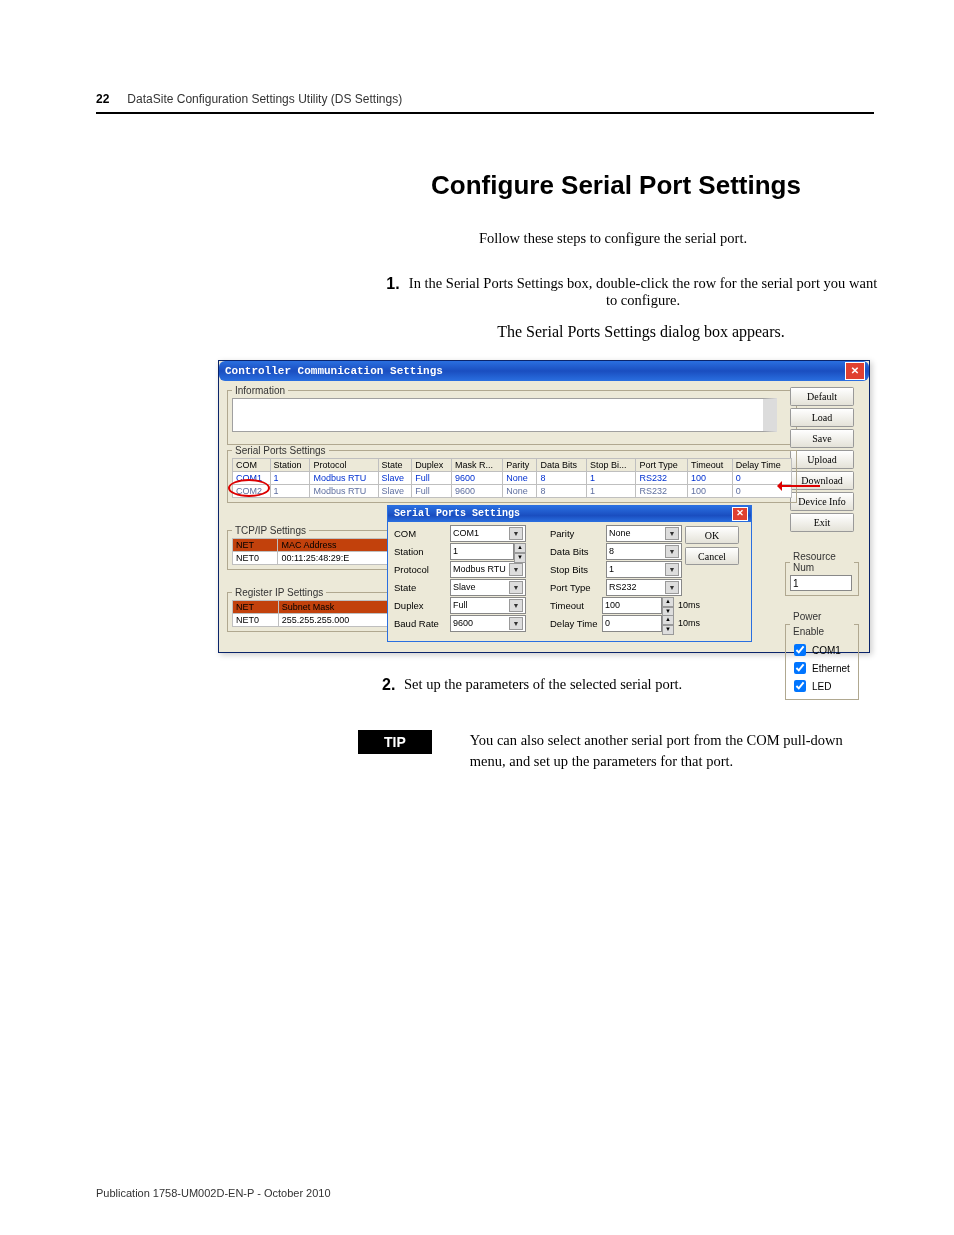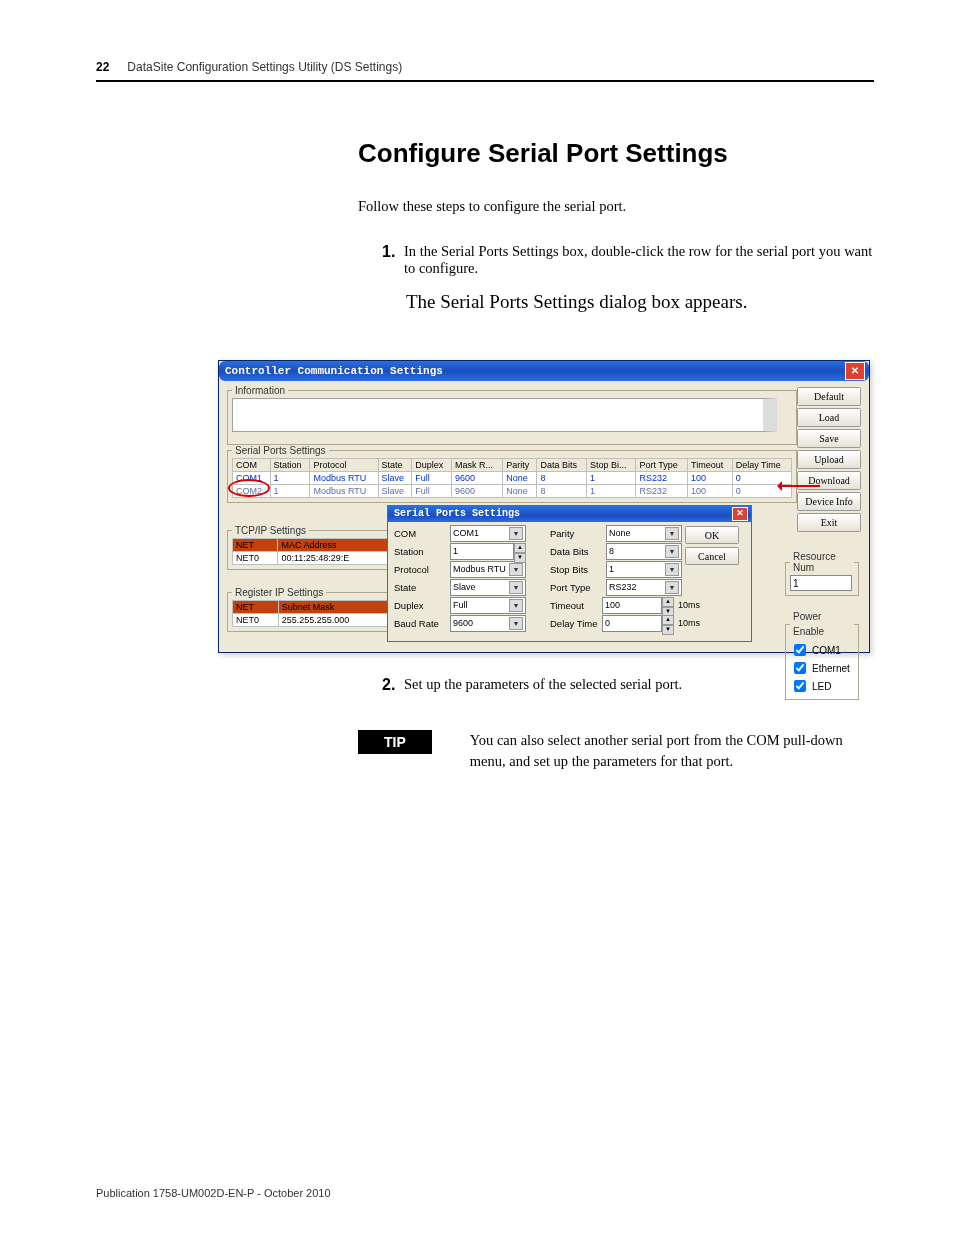--- a/index.html
+++ b/index.html
@@ -5,21 +5,22 @@
   body {
     margin: 0;
     background: #fff;
     font-family: Arial, sans-serif;
     width: 954px;
     height: 1235px;
     position: relative;
     color: #000;
   }
   .page {
-    padding: 60px 80px 0 96px;
+    padding: 92px 80px 0 96px;
+    text-align: center;
   }
   .header-line {
     display: flex;
     align-items: baseline;
     font-size: 12px;
     margin-bottom: 6px;
   }
   .page-num { font-weight: bold; margin-right: 18px; }
   .chapter-title { color: #333; }
   .rule { border-top: 2px solid #000; margin-bottom: 56px; }
@@ -33,21 +34,21 @@
   .body-block {
     margin-left: 262px;
     font-family: Georgia, "Times New Roman", serif;
     font-size: 14.5px;
     line-height: 1.45;
     width: 510px;
   }
   .li { display:flex; margin-bottom: 14px; }
   .li-num { font-weight: bold; width: 22px; flex-shrink:0; }
   .li-txt { flex:1; }
-  .li-sub { margin-left: 310px; width: 470px; font-family: Georgia, serif; font-size: 19px; margin-top:0; }
+  .li-sub { margin-left: 310px; width: 470px; font-family: Georgia, serif; font-size: 16px; margin-top:0; }
 
   
   .win {
     position: absolute;
     left: 218px; top: 360px;
     width: 650px; height: 291px;
     border: 1px solid #0a246a;
     background: #ece9d8;
     font-family: Tahoma, Arial, sans-serif;
     font-size: 10px;
@@ -76,21 +77,21 @@
     font-size:10px;
   }
   legend { padding:0 3px; color:#333; }
   .info-box { position:absolute; left:2px; top:0; width:560px; height:52px; }
   .textarea-ph {
     width:530px; height:32px; background:#fff; border:1px solid #a0a0a0;
     border-right:14px solid #dcdcdc;
     display:inline-block;
   }
   .right-buttons {
-    position:absolute; right:4px; top:4px; width:64px;
+    position:absolute; right:11px; top:4px; width:64px;
     display:flex; flex-direction:column; gap:2px;
   }
   .xp-btn {
     height:17px; border:1px solid #999; background:linear-gradient(#fff,#e4e2d8);
     font:10px Tahoma; display:flex; align-items:center; justify-content:center;
     clip-path: inset(0 round 2px);
   }
   .serial-ports { position:absolute; left:2px; top:60px; width:560px; }
   table.sp { width:100%; border-collapse:collapse; font-size:9px; background:#fff; }
   table.sp th, table.sp td { border:1px solid #bfbfbf; padding:1px 3px; text-align:left; white-space:nowrap; }

